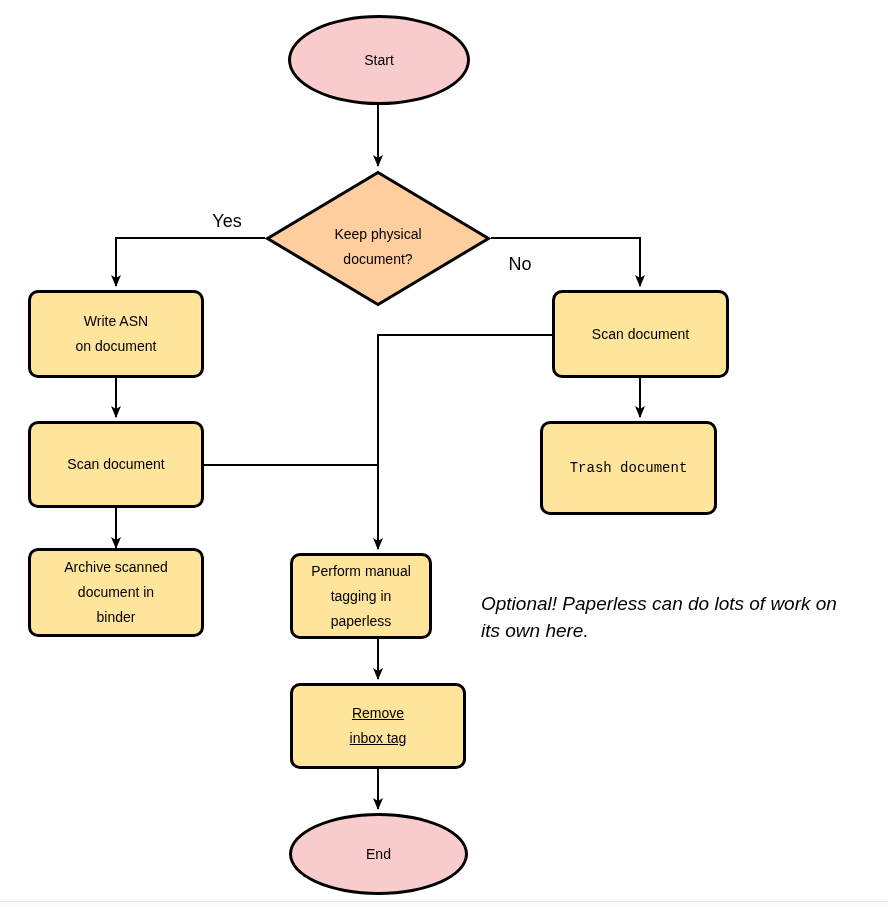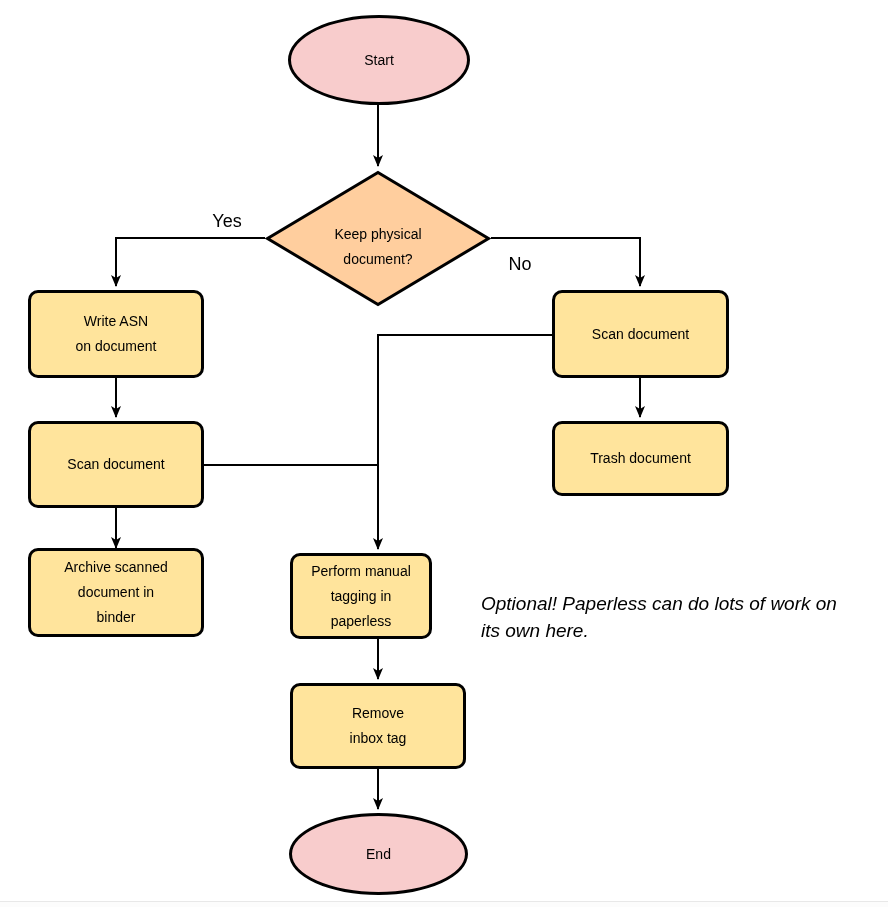--- a/index.html
+++ b/index.html
@@ -87,31 +87,31 @@
 <div class="node rect" style="left:28px; top:548px; width:176px; height:89px;">
   <span>Archive scanned
 document in
 binder</span>
 </div>
 
 <div class="node rect" style="left:552px; top:290px; width:177px; height:88px;">
   <span>Scan document</span>
 </div>
 
-<div class="node rect" style="left:552px; top:421px; width:177px; height:75px;">
+<div class="node rect" style="left:540px; top:421px; width:177px; height:94px;font-family:Liberation Mono, monospace;">
   <span>Trash document</span>
 </div>
 
 <div class="node rect" style="left:290px; top:553px; width:142px; height:86px;">
   <span>Perform manual
 tagging in
 paperless</span>
 </div>
 
-<div class="node rect" style="left:290px; top:683px; width:176px; height:86px;">
+<div class="node rect" style="left:290px; top:683px; width:176px; height:86px;text-decoration:underline;">
   <span>Remove
 inbox tag</span>
 </div>
 
 <div class="node ellipse" style="left:289px; top:813px; width:179px; height:82px;">
   <span>End</span>
 </div>
 
 <div class="edge-label" style="left:202px; top:210px;">Yes</div>
 <div class="edge-label" style="left:495px; top:210px;margin-top:43px;">No</div>

